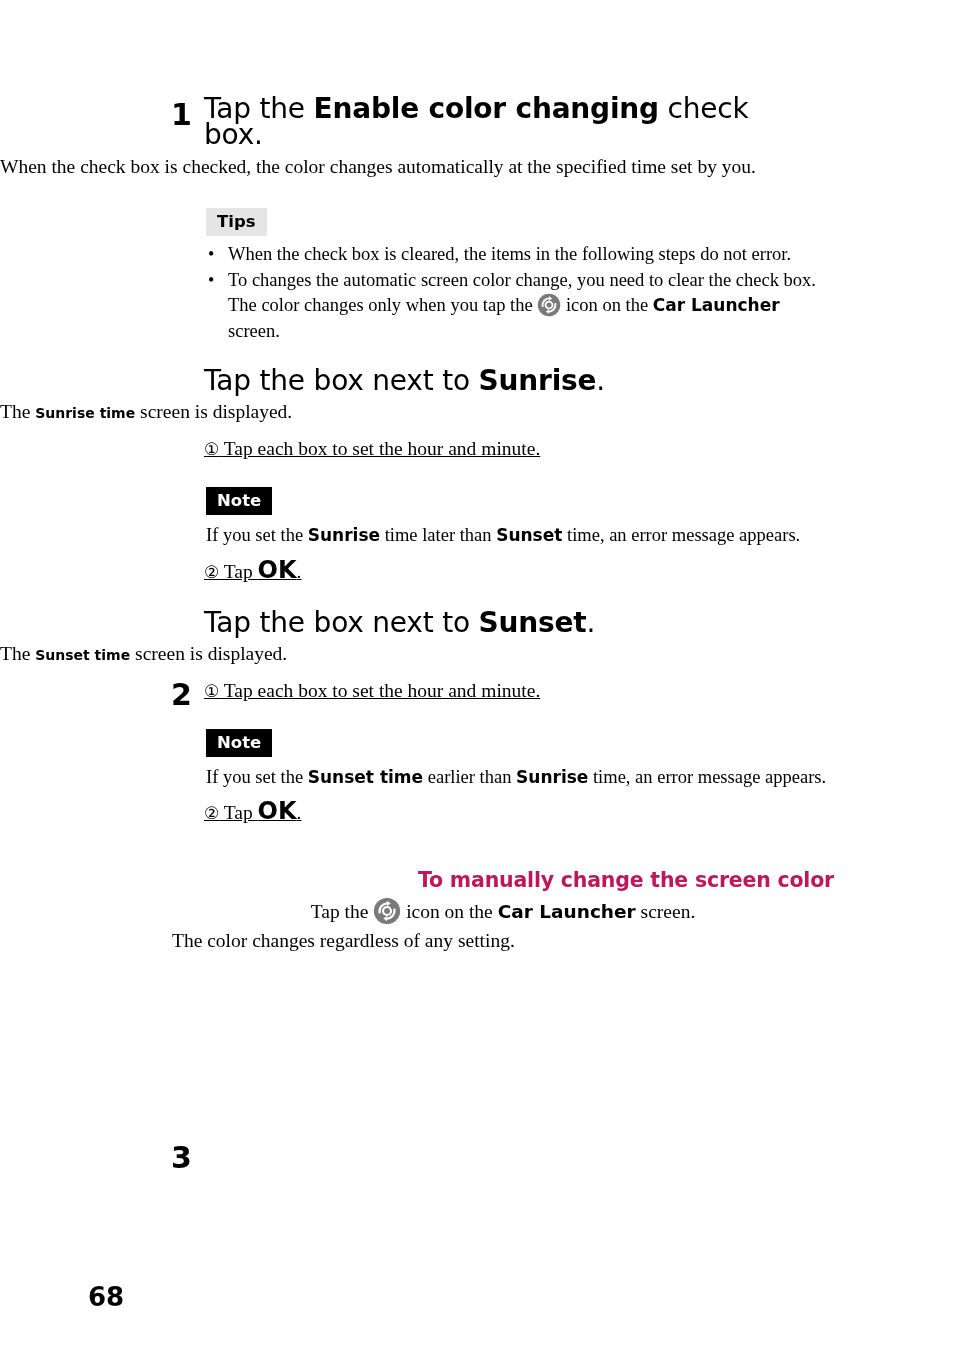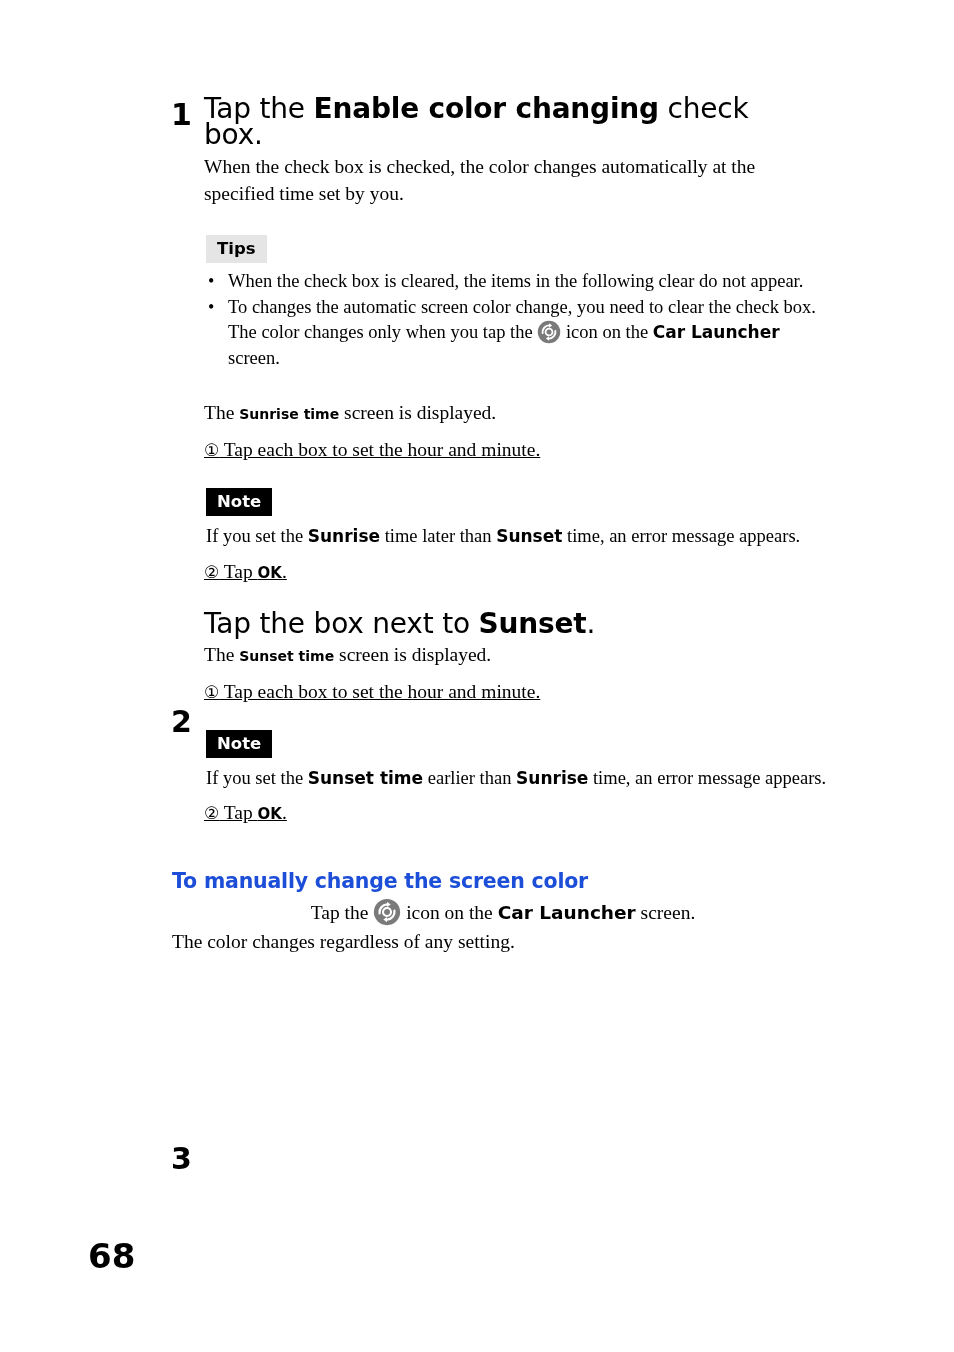--- a/index.html
+++ b/index.html
@@ -43,21 +43,20 @@
     font-family: "DejaVu Sans", sans-serif;
     font-size: 28px;
     line-height: 26px;
     letter-spacing: -0.2px;
     color: #000;
   }
   .step-title b {
     font-weight: bold;
   }
   .step-body {
-    margin-left: 204px;
     margin-right: 140px;
     font-family: "Liberation Serif", serif;
     font-size: 19.5px;
     line-height: 27px;
     color: #000;
   }
   .step-body b {
     font-family: "DejaVu Sans", sans-serif;
     font-weight: bold;
     font-size: 14px;
@@ -134,33 +133,34 @@
     color: #000;
     text-decoration: underline;
   }
   .substep .circnum {
     font-family: "DejaVu Sans", sans-serif;
     font-size: 17px;
   }
   .substep b {
     font-family: "DejaVu Sans", sans-serif;
     font-weight: bold;
-    font-size: 15px;
+    font-size: 24px;
   }
 
   
   .section-heading {
     margin-left: 172px;
     margin-right: 120px;
     font-family: "DejaVu Sans", sans-serif;
     font-weight: bold;
     font-size: 20.5px;
     line-height: 26px;
     letter-spacing: -0.2px;
-    color: #1d4ed8;
+    color: #be185d;
+    text-align: right;
   }
   .section-text {
     margin-left: 172px;
     margin-right: 120px;
     font-family: "Liberation Serif", serif;
     font-size: 19.5px;
     line-height: 29px;
     color: #000;
   }
   .section-text b {
@@ -175,24 +175,24 @@
     vertical-align: -6px;
     position: relative;
   }
   .rot-icon.small { width: 24px; height: 24px; }
   .rot-icon.large { width: 28px; height: 28px; vertical-align: -7px; }
 
   
   .page-number {
     position: absolute;
     left: 88px;
-    top: 1240px;
-    font-family: "DejaVu Sans", sans-serif;
-    font-weight: bold;
-    font-size: 34px;
+    top: 1281px;
+    font-family: "DejaVu Sans", sans-serif;
+    font-weight: bold;
+    font-size: 26px;
     line-height: 32px;
     color: #000;
   }
 </style>
 </head>
 <body>
 
 <div class="page">
 
   <div class="step" style="padding-top:96px;">
@@ -201,41 +201,44 @@
       <span>Tap the </span><b>Enable color changing</b><span> check box.</span>
     </div>
     <div class="step-body" style="margin-top:5px;">When the check box is checked, the color changes automatically at the specified time set by you.</div>
   </div>
 
   <div class="callout" style="margin-top:28px;">
     <span class="badge badge-tips">Tips</span>
     <ul class="bullet-list">
       <li>
         <span class="bdot">•</span>
-        <span>When the check box is cleared, the items in the following clear do not appear.</span>
+        <span>When the check box is cleared, the items in the following steps do not error.</span>
       </li>
       <li>
         <span class="bdot">•</span>
         <span>To changes the automatic screen color change, you need to clear the check box.</span><br>
         <span>The color changes only when you tap the </span><span class="rot-icon small">
     <svg viewBox="0 0 32 32" width="100%" height="100%" aria-hidden="true">
       <circle cx="16" cy="16" r="15" fill="#7a7a7a"></circle>
       <path d="M7.5 17.5 A9 9 0 0 1 16 7.2" fill="none" stroke="#ffffff" stroke-width="2.6" stroke-linecap="round"></path>
       <polygon points="16,4.2 16,10.4 20.2,7.3" fill="#ffffff"></polygon>
       <path d="M24.5 14.5 A9 9 0 0 1 16 24.8" fill="none" stroke="#ffffff" stroke-width="2.6" stroke-linecap="round"></path>
       <polygon points="16,27.8 16,21.6 11.8,24.7" fill="#ffffff"></polygon>
       <circle cx="16" cy="16" r="4.6" fill="none" stroke="#ffffff" stroke-width="2.4"></circle>
     </svg>
   </span><span> icon on the </span><b>Car Launcher</b><span> screen.</span>
       </li>
     </ul>
   </div>
 
   <div class="step" style="padding-top:24px;">
     <div class="step-num" style="top:336px;">2</div>
+    <div class="step-title">
+      <span>Tap the box next to </span><b>Sunrise</b><span>.</span>
+    </div>
     <div class="step-body" style="margin-top:4px;">
       <span>The </span><b>Sunrise time</b><span> screen is displayed.</span>
     </div>
     <div class="substep" style="margin-top:8px;">
       <span class="circnum">①</span><span> Tap each box to set the hour and minute.</span>
     </div>
   </div>
 
   <div class="callout" style="margin-top:24px;">
     <span class="badge badge-note">Note</span>

